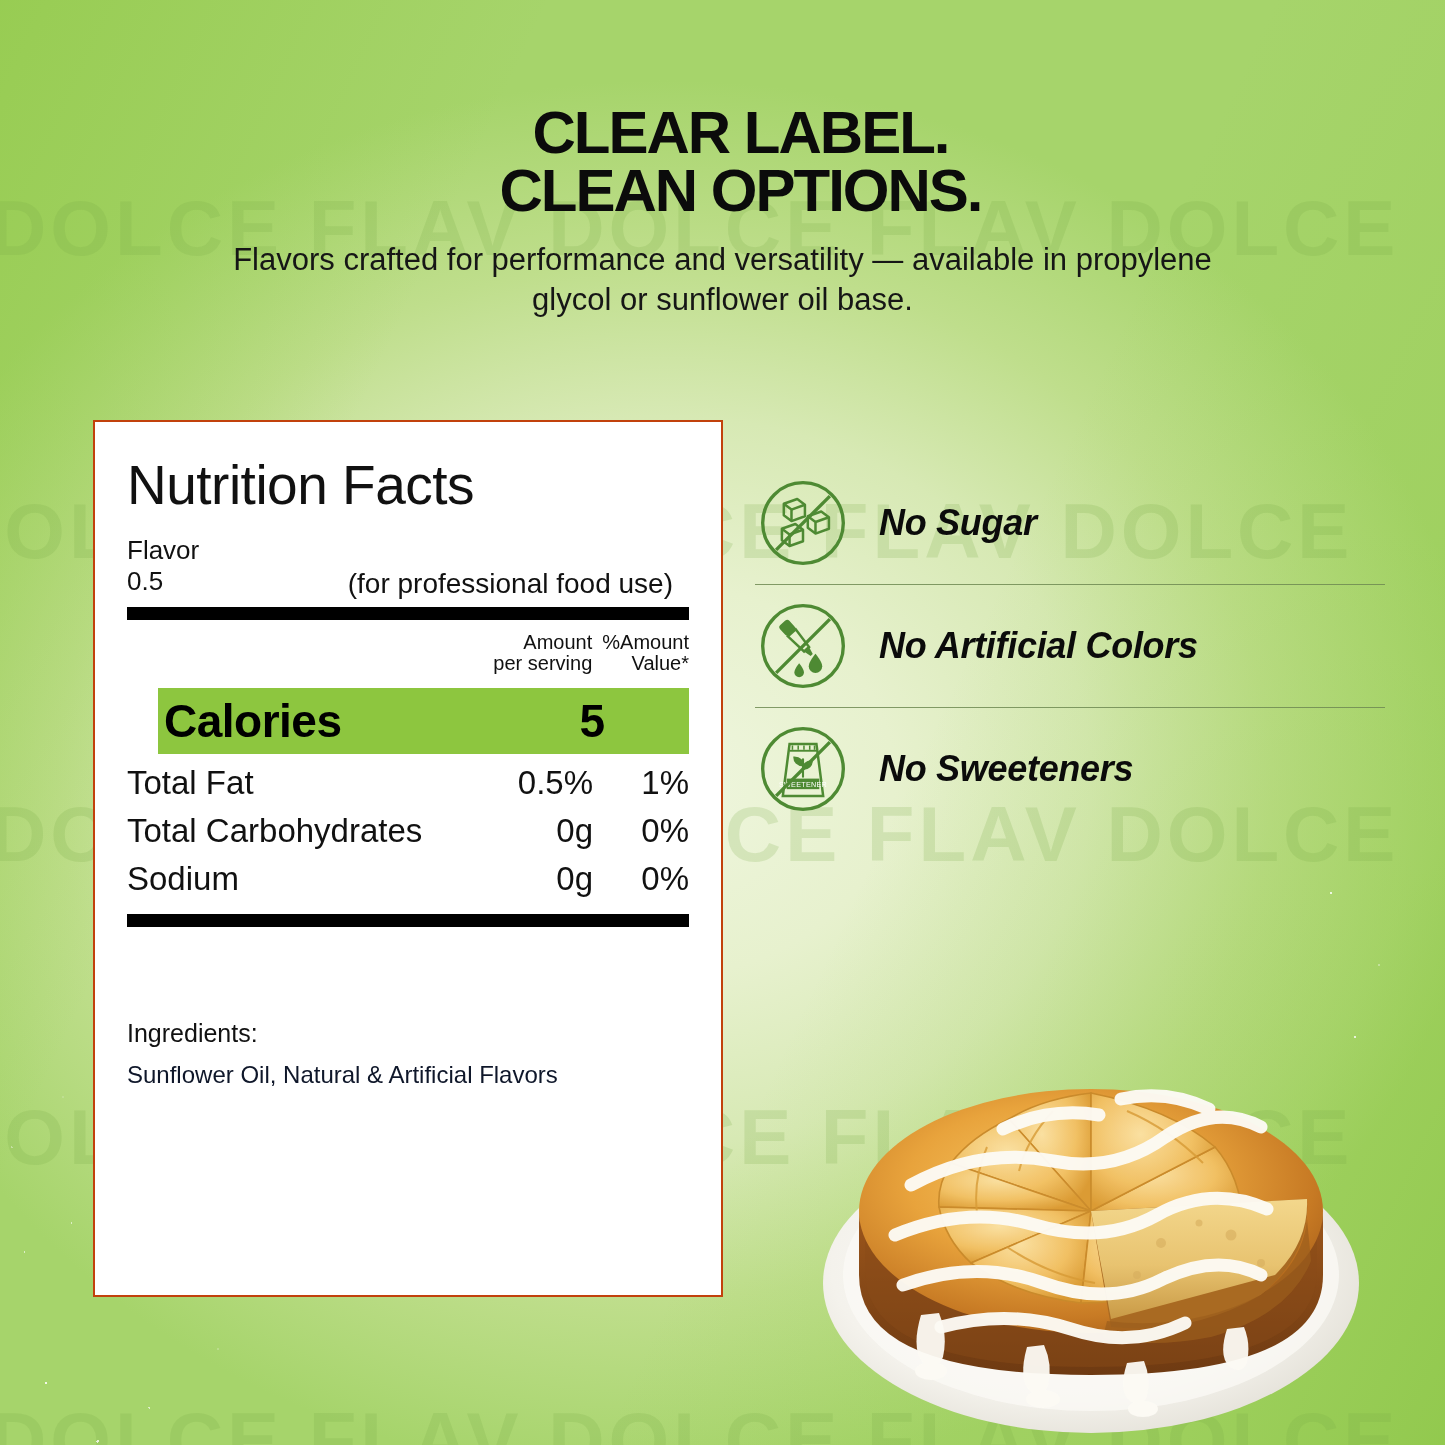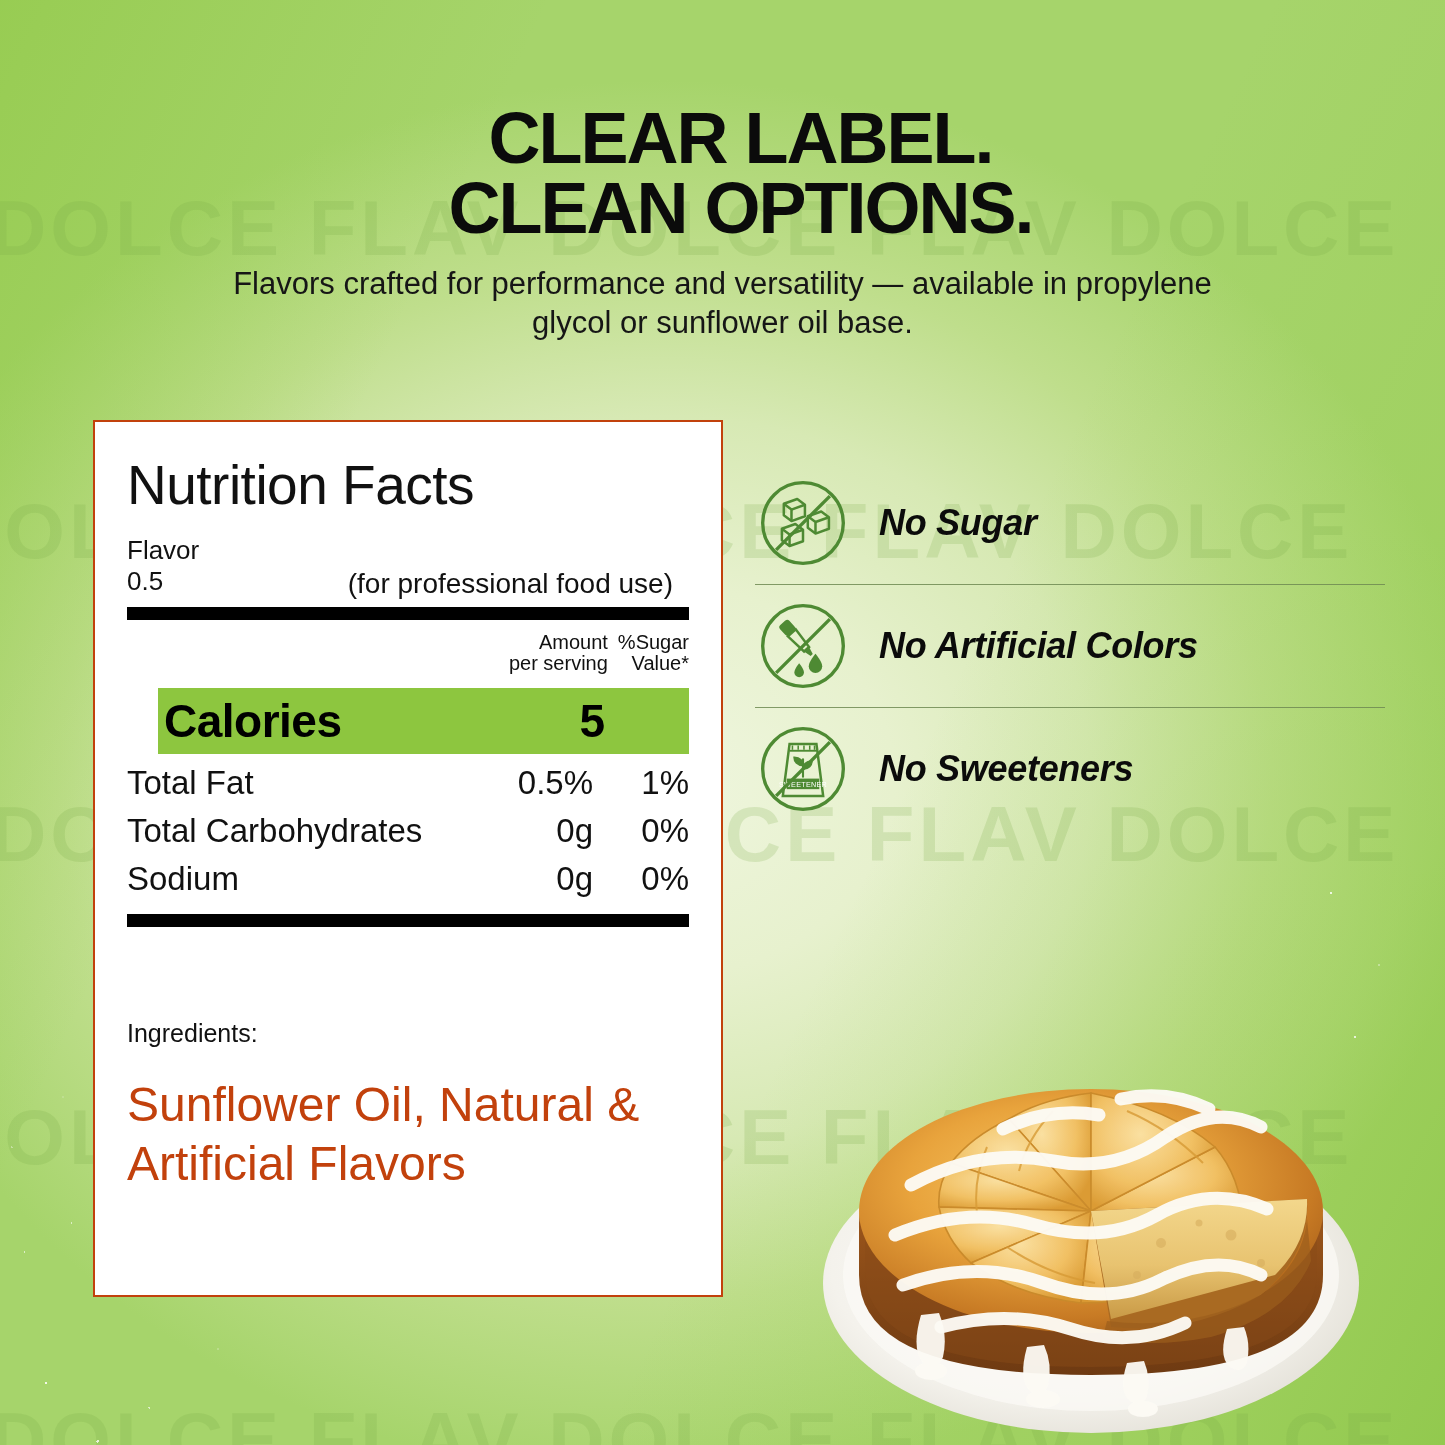--- a/index.html
+++ b/index.html
@@ -58,21 +58,21 @@
     background:
       radial-gradient(1.8px 1.8px at 30% 20%, rgba(255,255,255,.8) 50%, transparent 51%),
       radial-gradient(1.4px 1.4px at 60% 50%, rgba(255,255,255,.7) 50%, transparent 51%),
       radial-gradient(2px 2px at 45% 80%, rgba(255,255,255,.75) 50%, transparent 51%),
       radial-gradient(1.2px 1.2px at 75% 35%, rgba(255,255,255,.6) 50%, transparent 51%);
   }
 
   
   #headline-block { position:absolute; left:0; right:0; top:104px; text-align:center; z-index:5; }
   .headline {
-    font-size:72px; font-weight:bold; letter-spacing:-2px; color:#0b0b0b;
+    font-size:60px; font-weight:bold; letter-spacing:-2px; color:#0b0b0b;
     line-height:.97;
     padding-left:36px;
   }
   .headline .hl2 { display:block; }
   .subhead {
     margin-top:20px; font-size:31px; color:#161616; line-height:1.28;
     max-width:1060px; margin-left:auto; margin-right:auto;
   }
 
   
@@ -101,21 +101,21 @@
   }
   .cal-label { font-size:46px; font-weight:bold; color:#000; letter-spacing:-.5px; }
   .cal-value { font-size:46px; font-weight:bold; color:#000; }
 
   .nf-row { display:flex; align-items:baseline; margin-top:10px; }
   .nf-row .name { flex:1; font-size:33px; color:#111; }
   .nf-row .amt  { width:150px; text-align:right; font-size:33px; color:#111; }
   .nf-row .dv   { width:96px; text-align:right; font-size:33px; color:#111; }
 
   .ing-label { margin-top:92px; font-size:25px; color:#111; }
-  .ing-text  { margin-top:28px; font-size:48px; color:#c2410c; line-height:1.22; }
+  .ing-text  { margin-top:12px; font-size:24px; color:#0f172a; line-height:1.22; }
 
   
   #features { position:absolute; left:755px; top:462px; width:630px; z-index:6; }
   .feature { display:flex; align-items:center; height:122px; }
   .feat-icon { width:96px; height:96px; flex:0 0 96px; }
   .feat-label { margin-left:28px; font-size:36px; font-weight:bold; color:#0b0b0b; letter-spacing:-.3px;font-style:italic; }
   .feat-divider { height:1px; background:#6f8a52; opacity:.85; }
 
   
   #cake-photo {
@@ -168,21 +168,21 @@
   </div>
 
   <div class="rule-thick"></div>
 
   <div class="nf-colhead">
     <div class="ch">
       <div>Amount</div>
       <div>per serving</div>
     </div>
     <div class="ch">
-      <div>%Sugar</div>
+      <div>%Amount</div>
       <div>Value*</div>
     </div>
   </div>
 
   <div class="cal-bar">
     <span class="cal-label">Calories</span>
     <span class="cal-value">5</span>
   </div>
 
   <div class="nf-row">

